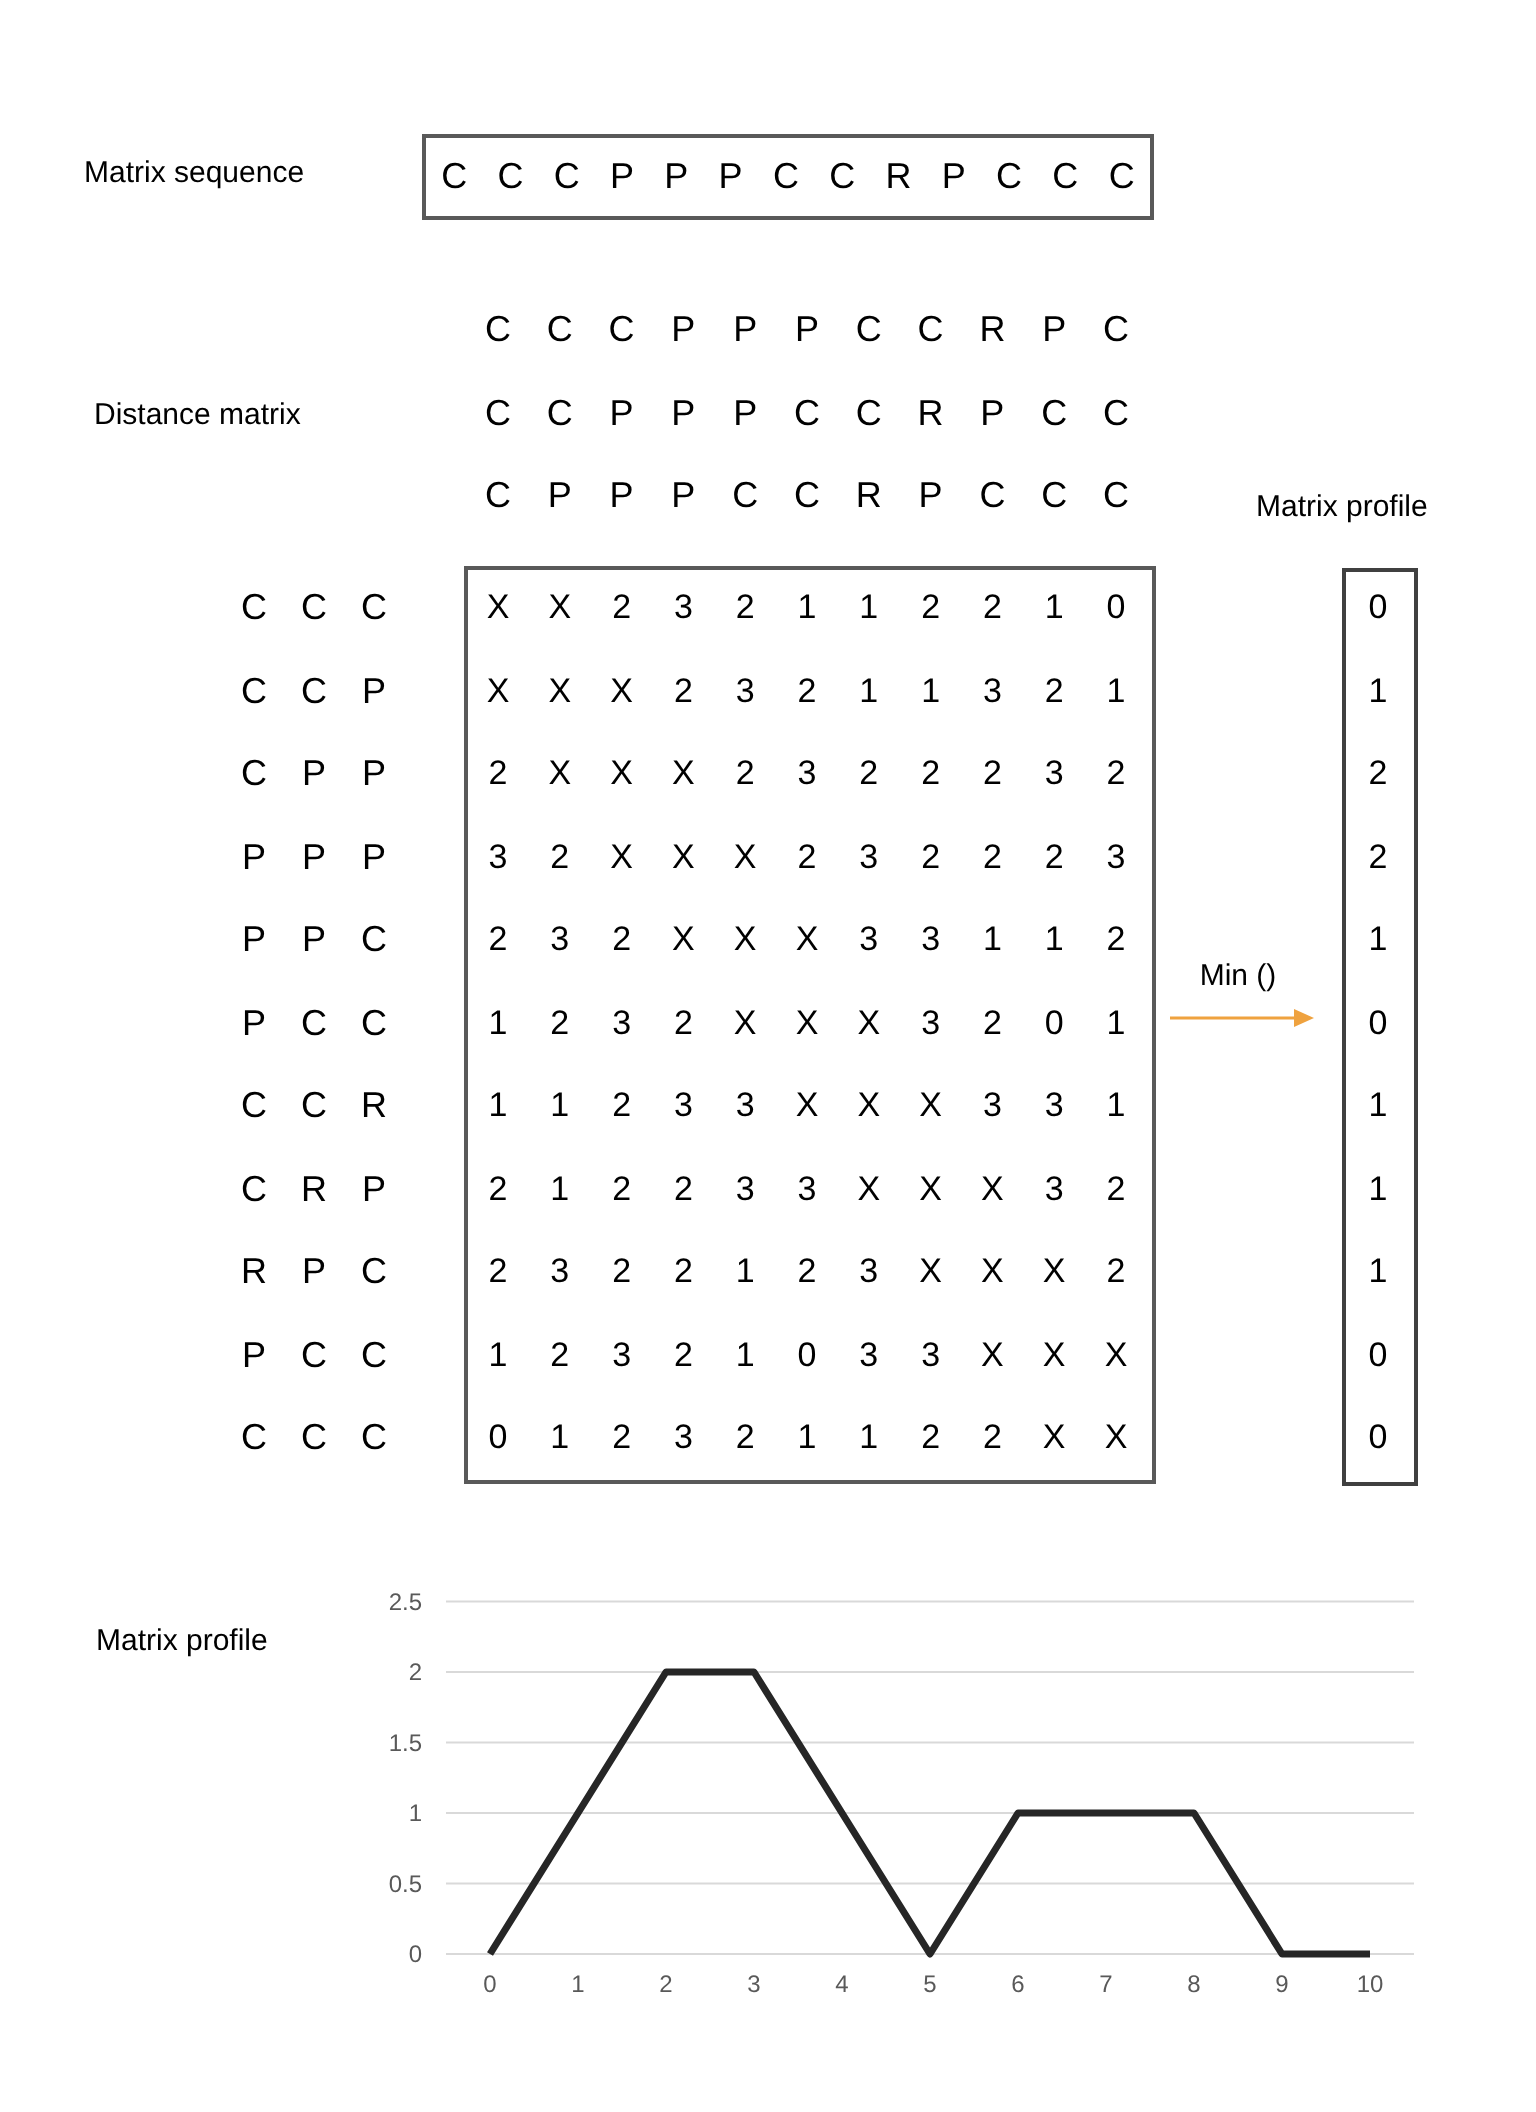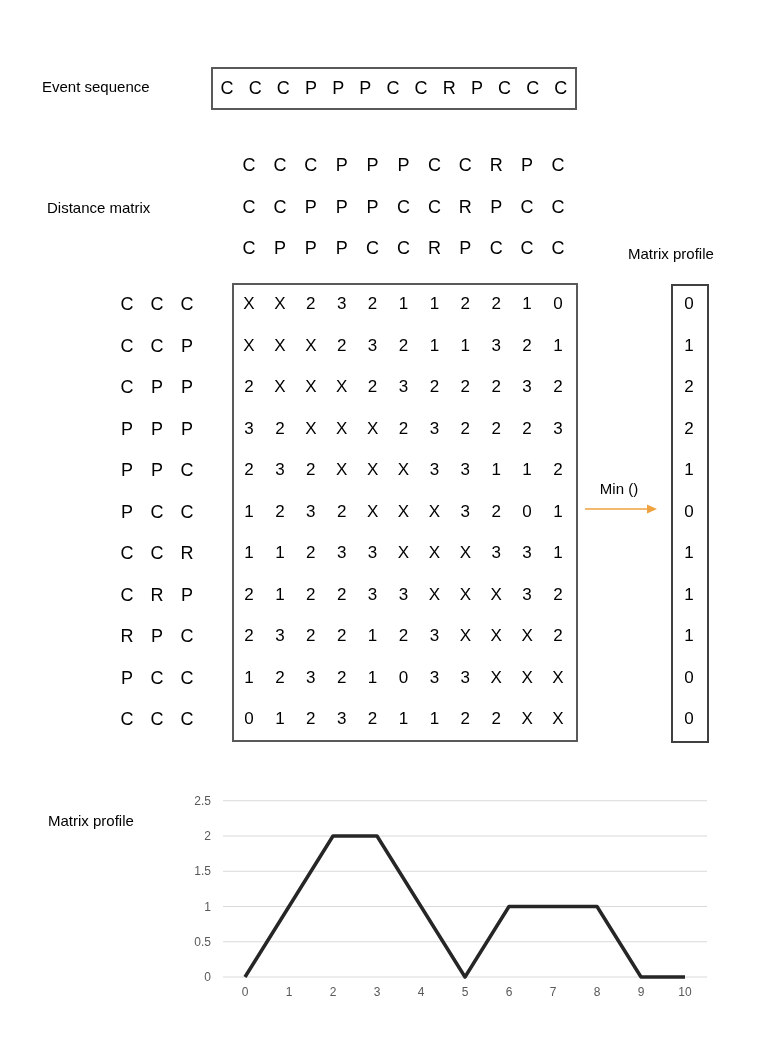--- a/index.html
+++ b/index.html
@@ -71,21 +71,21 @@
     font-family: "Liberation Sans", sans-serif;
     font-size: 12px;
     fill: #595959;
   }
 </style>
 </head>
 <body>
 
 <div class="page">
 
-  <div class="label" style="left:42px; top:78px;">Event sequence</div>
+  <div class="label" style="left:42px; top:78px;">Matrix sequence</div>
 
   <div class="seq-box" id="event-box">
       <span class="seq-letter">C</span>
       <span class="seq-letter">C</span>
       <span class="seq-letter">C</span>
       <span class="seq-letter">P</span>
       <span class="seq-letter">P</span>
       <span class="seq-letter">P</span>
       <span class="seq-letter">C</span>
       <span class="seq-letter">C</span>

